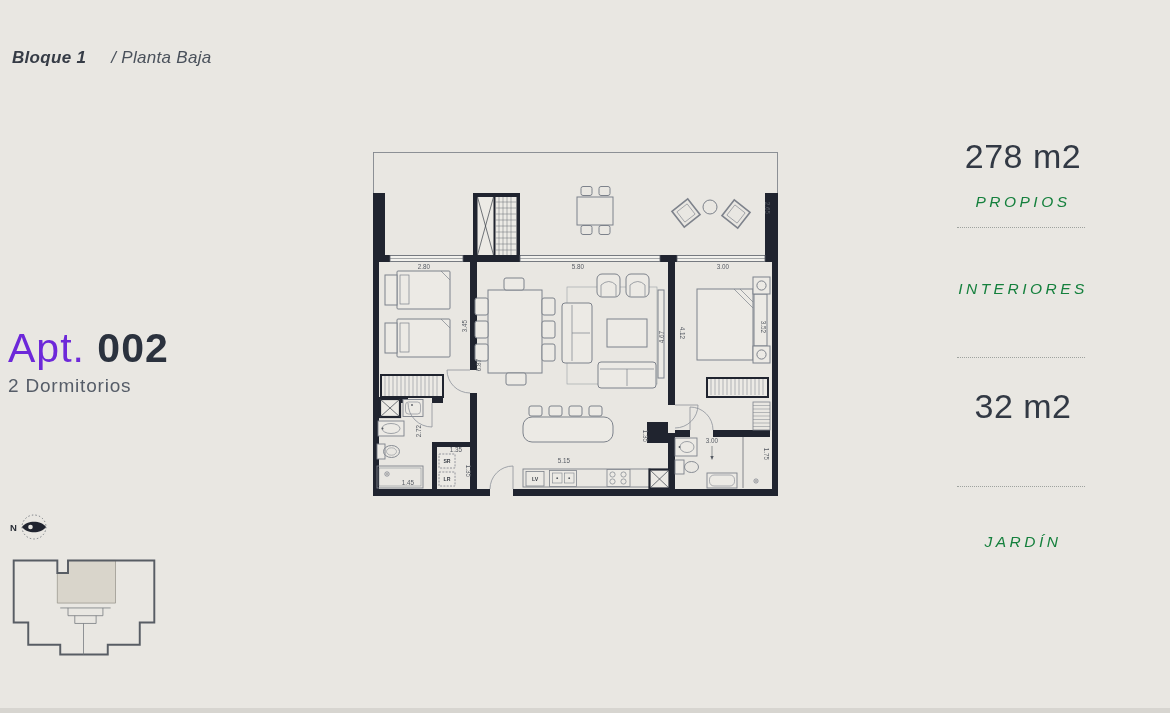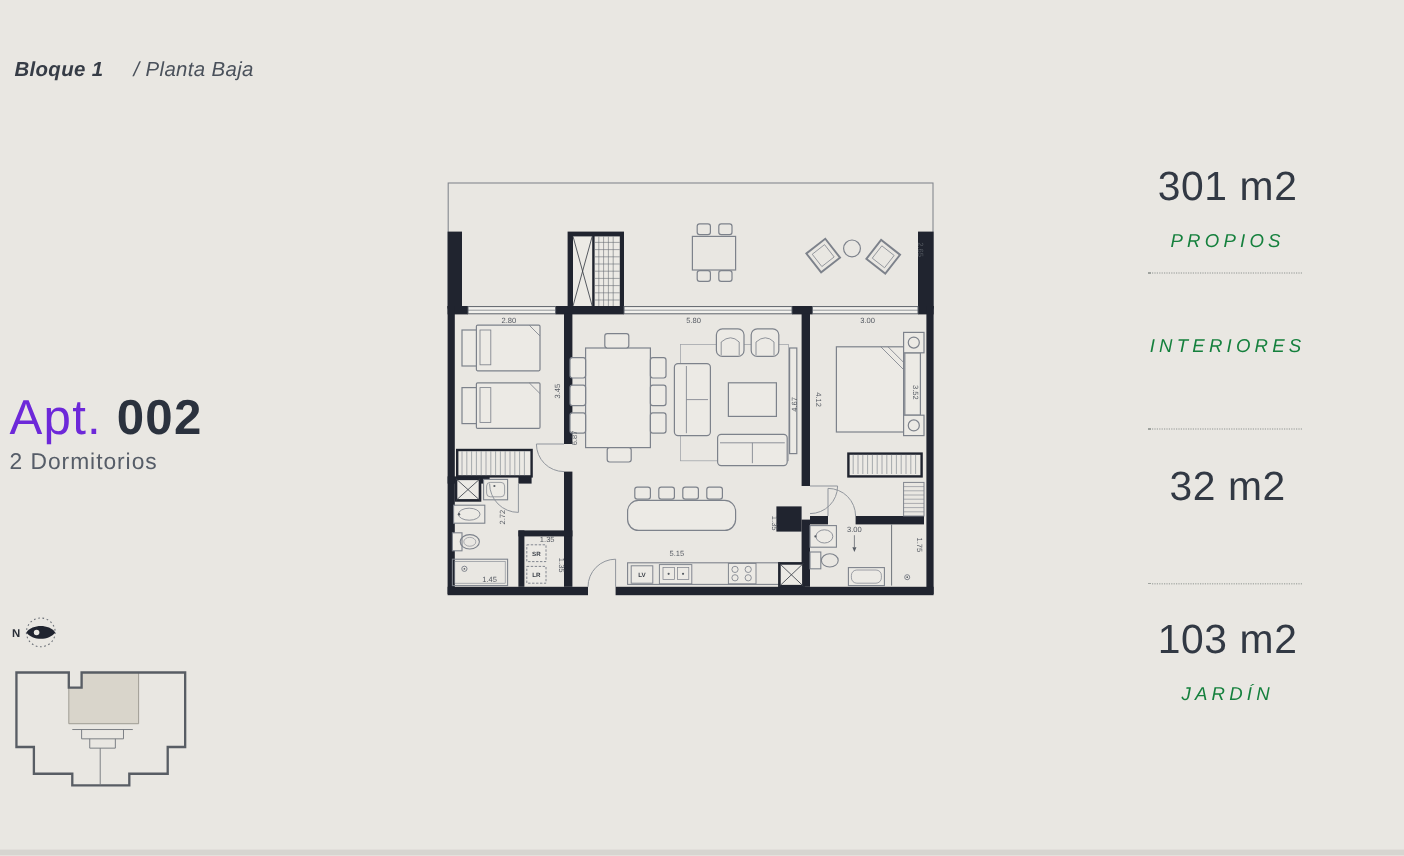--- a/index.html
+++ b/index.html
@@ -46,34 +46,33 @@
   </div>
 
   <div class="apt">
     <div class="apt-line">
       <span class="apt-prefix">Apt. </span><span class="apt-number">002</span>
     </div>
     <div class="apt-sub">2 Dormitorios</div>
   </div>
 
   <div class="area-stat s1">
-    <div class="area-value">301 m2</div>
+    <div class="area-value">278 m2</div>
     <div class="area-label">PROPIOS</div>
   </div>
   <div class="divider d1"></div>
   <div class="area-stat s2">
     <div class="area-label">INTERIORES</div>
   </div>
   <div class="divider d2"></div>
   <div class="area-stat s3">
     <div class="area-value">32 m2</div>
   </div>
   <div class="divider d3"></div>
   <div class="area-stat s4">
-    <div class="area-value">103 m2</div>
     <div class="area-label">JARDÍN</div>
   </div>
 
   <svg class="compass" width="46" height="36" viewBox="0 0 46 36">
     <text x="4" y="22" font-size="9.5" font-weight="700" fill="#2a2f38">N</text>
     <circle cx="28" cy="18" r="12" fill="none" stroke="#6a6f76" stroke-width="0.9" stroke-dasharray="1.4,2.2"></circle>
     <path d="M16,18 C21,11 35,11 40,18 C35,25 21,25 16,18 Z" fill="#20242f"></path>
     <circle cx="24.5" cy="18" r="2.3" fill="#e9e7e2"></circle>
   </svg>
 

